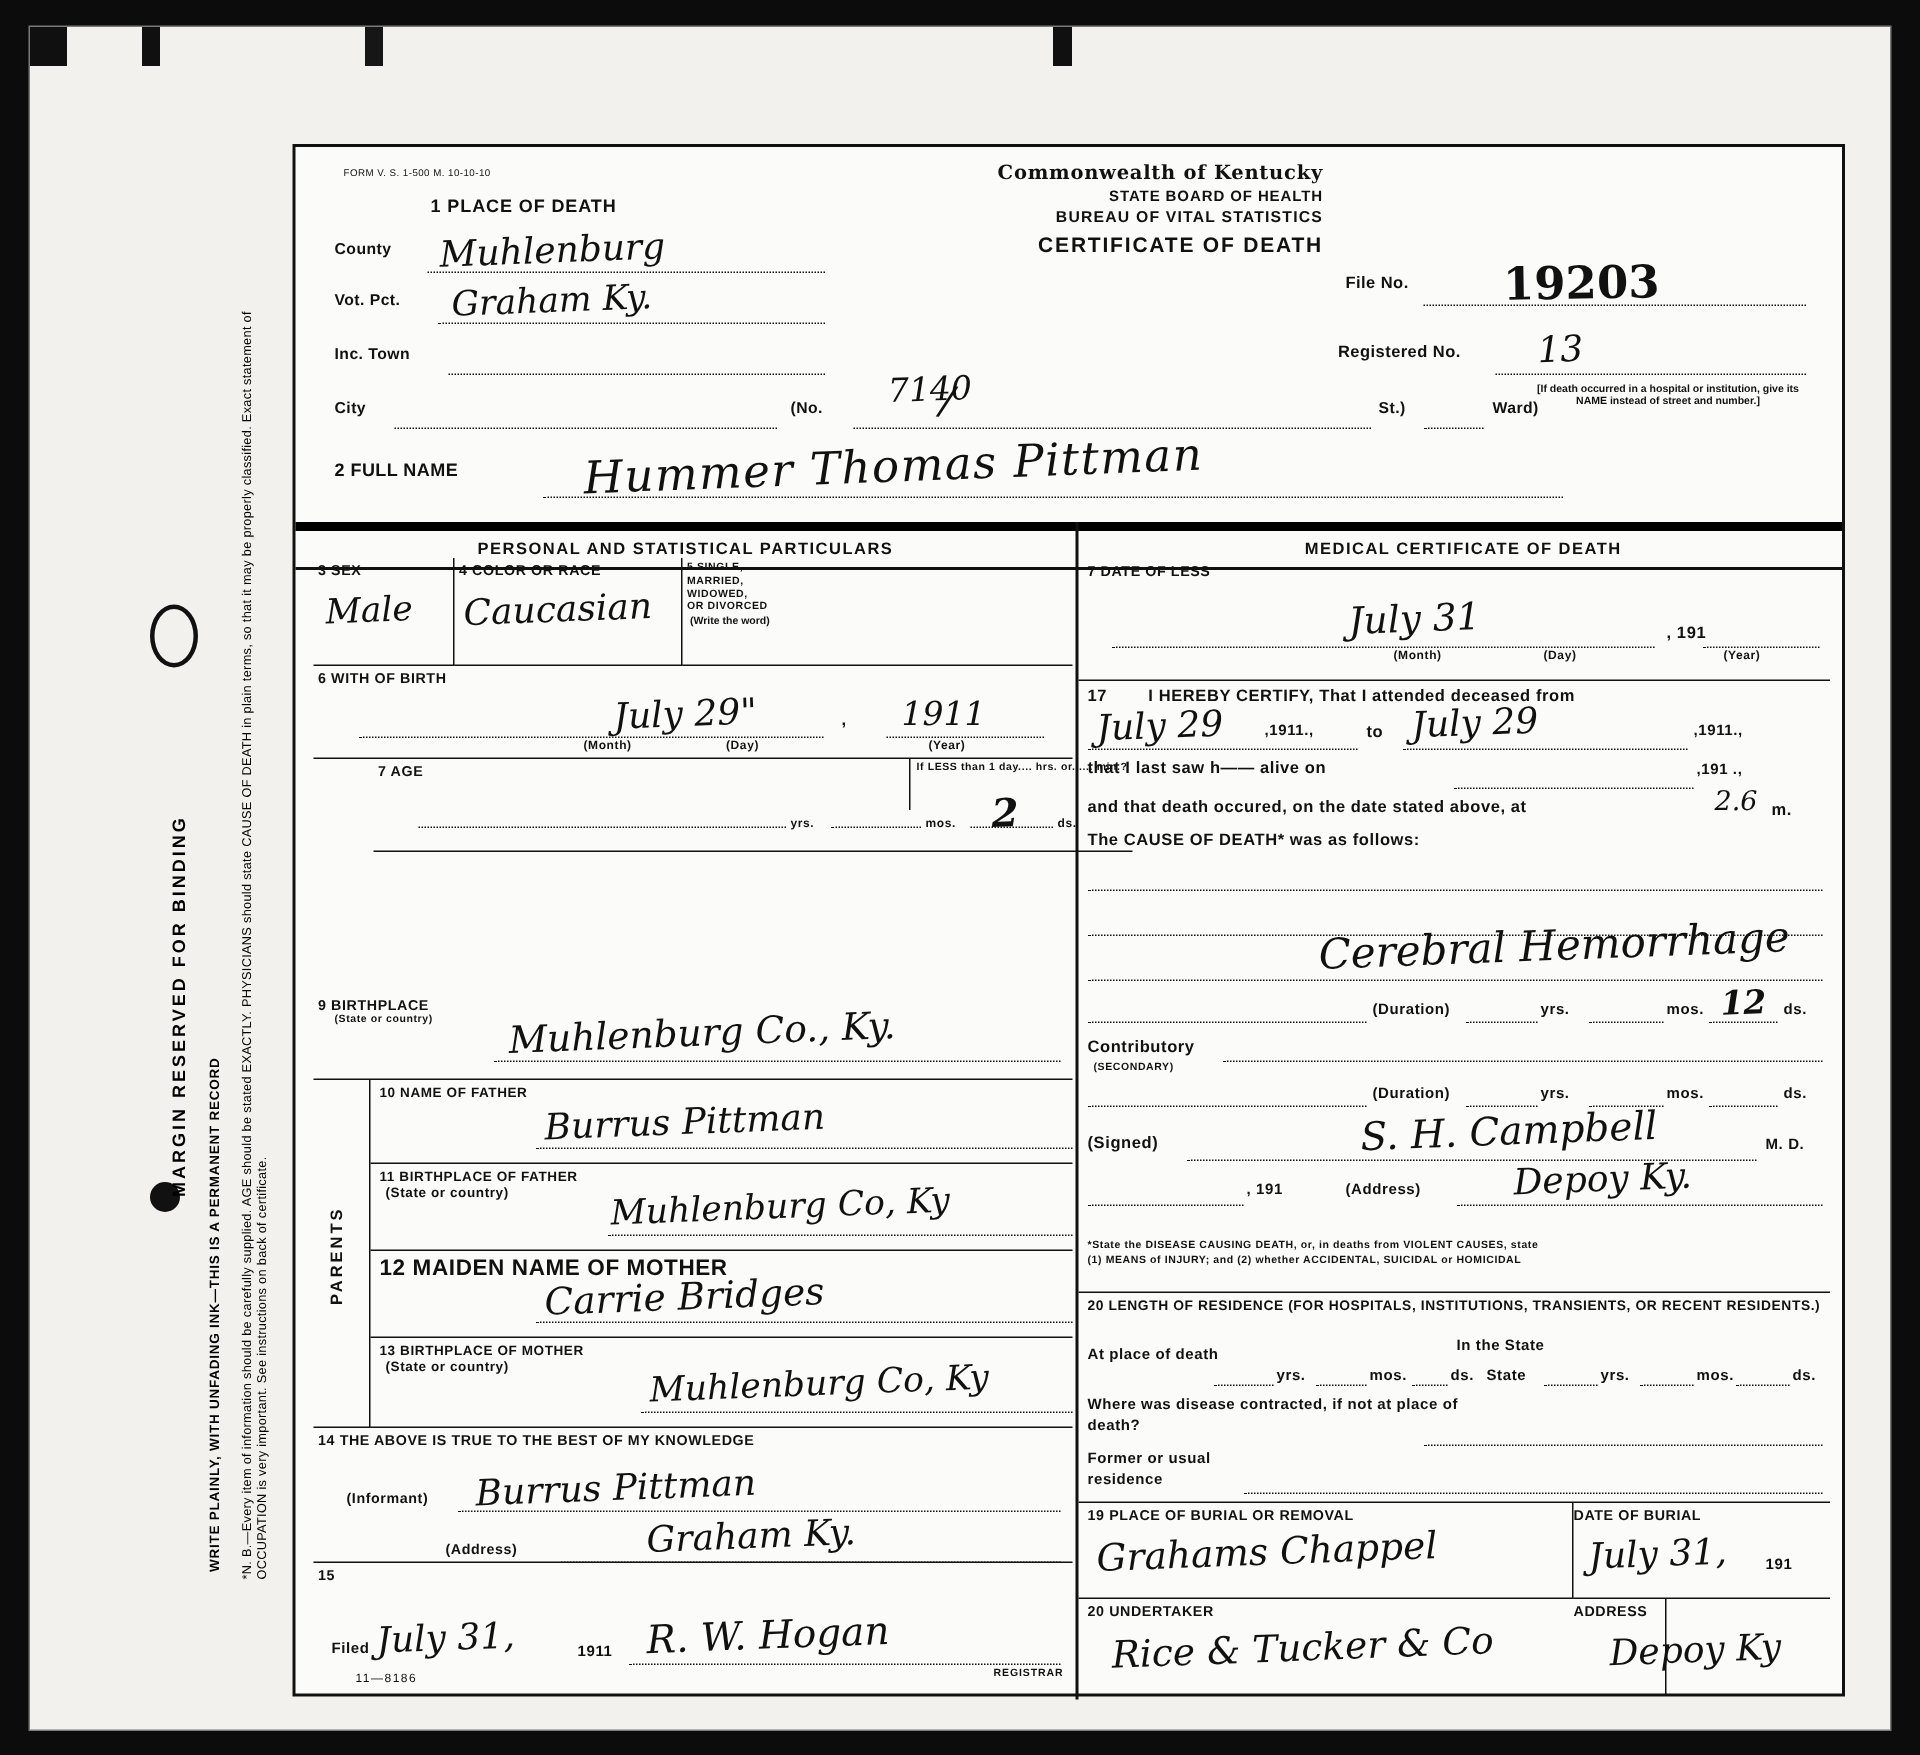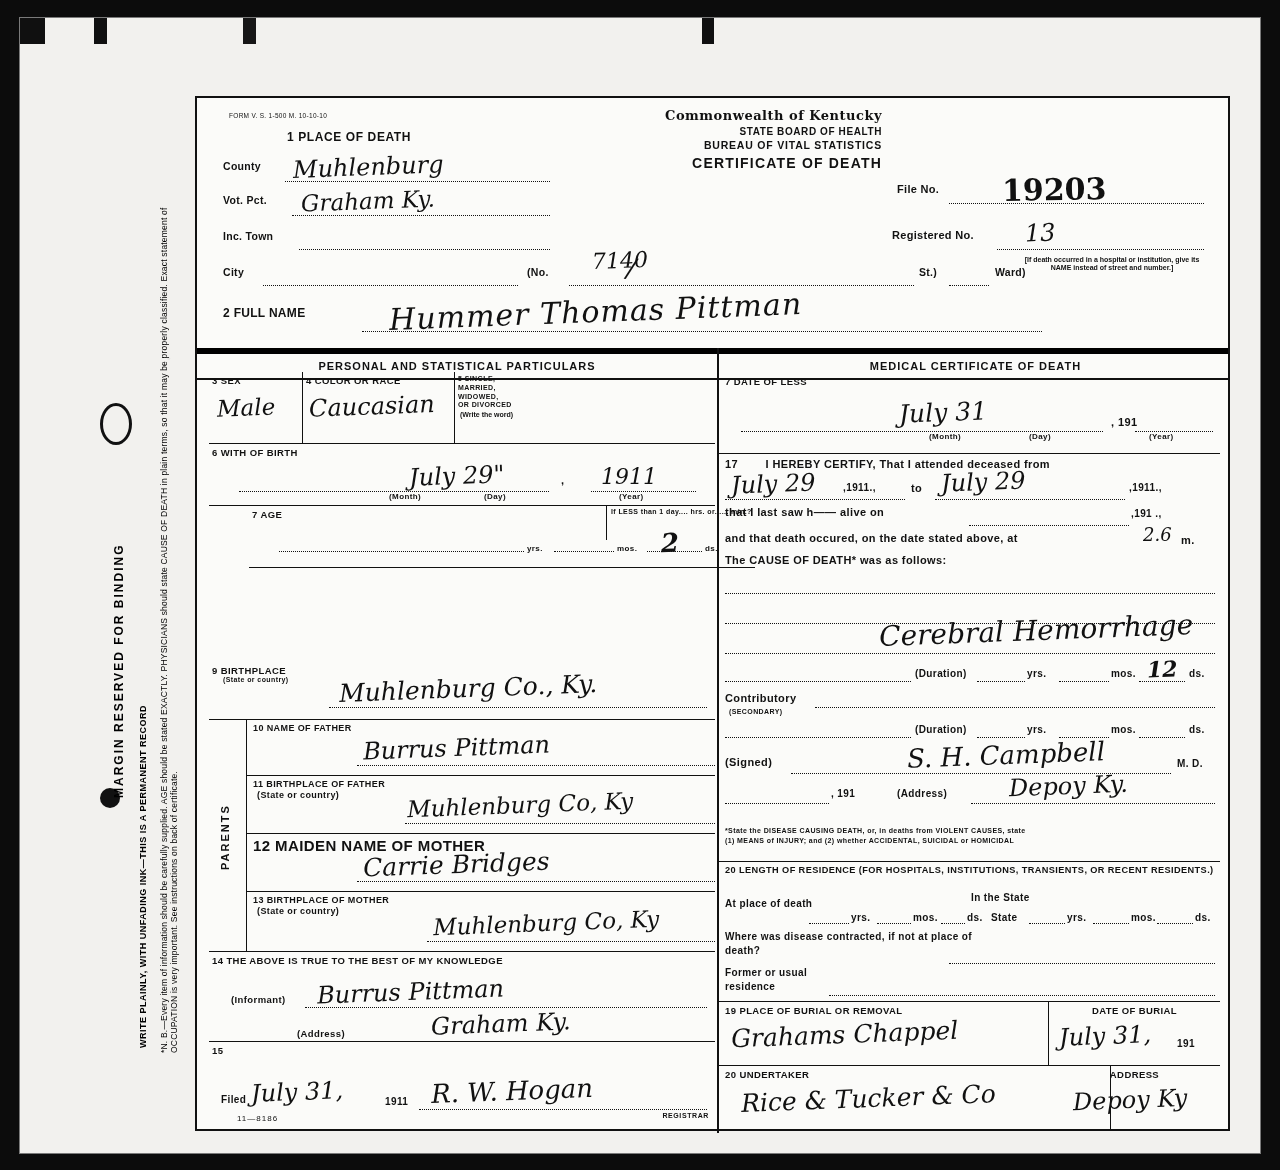--- a/index.html
+++ b/index.html
@@ -40,21 +40,21 @@
   .hand{
     font-family:"DejaVu Serif", serif;
     font-style:italic;
     color:#111;
     transform:rotate(-2.2deg);
     white-space:nowrap;
   }
   .cap{font-weight:bold;letter-spacing:.4px;}
   .tiny{font-size:8px;}
   .xtiny{font-size:7px;}
-  .ctr{text-align:center;}
+  .ctr{}
   
   .vert{
     position:absolute;
     transform-origin:0 0;
     transform:rotate(-90deg);
     white-space:nowrap;
     font-weight:bold;
   }
   #margin-note1{left:92px;top:780px;font-size:12px;letter-spacing:2px;}
   #margin-note2{left:118px;top:1030px;font-size:9px;letter-spacing:.5px;}

